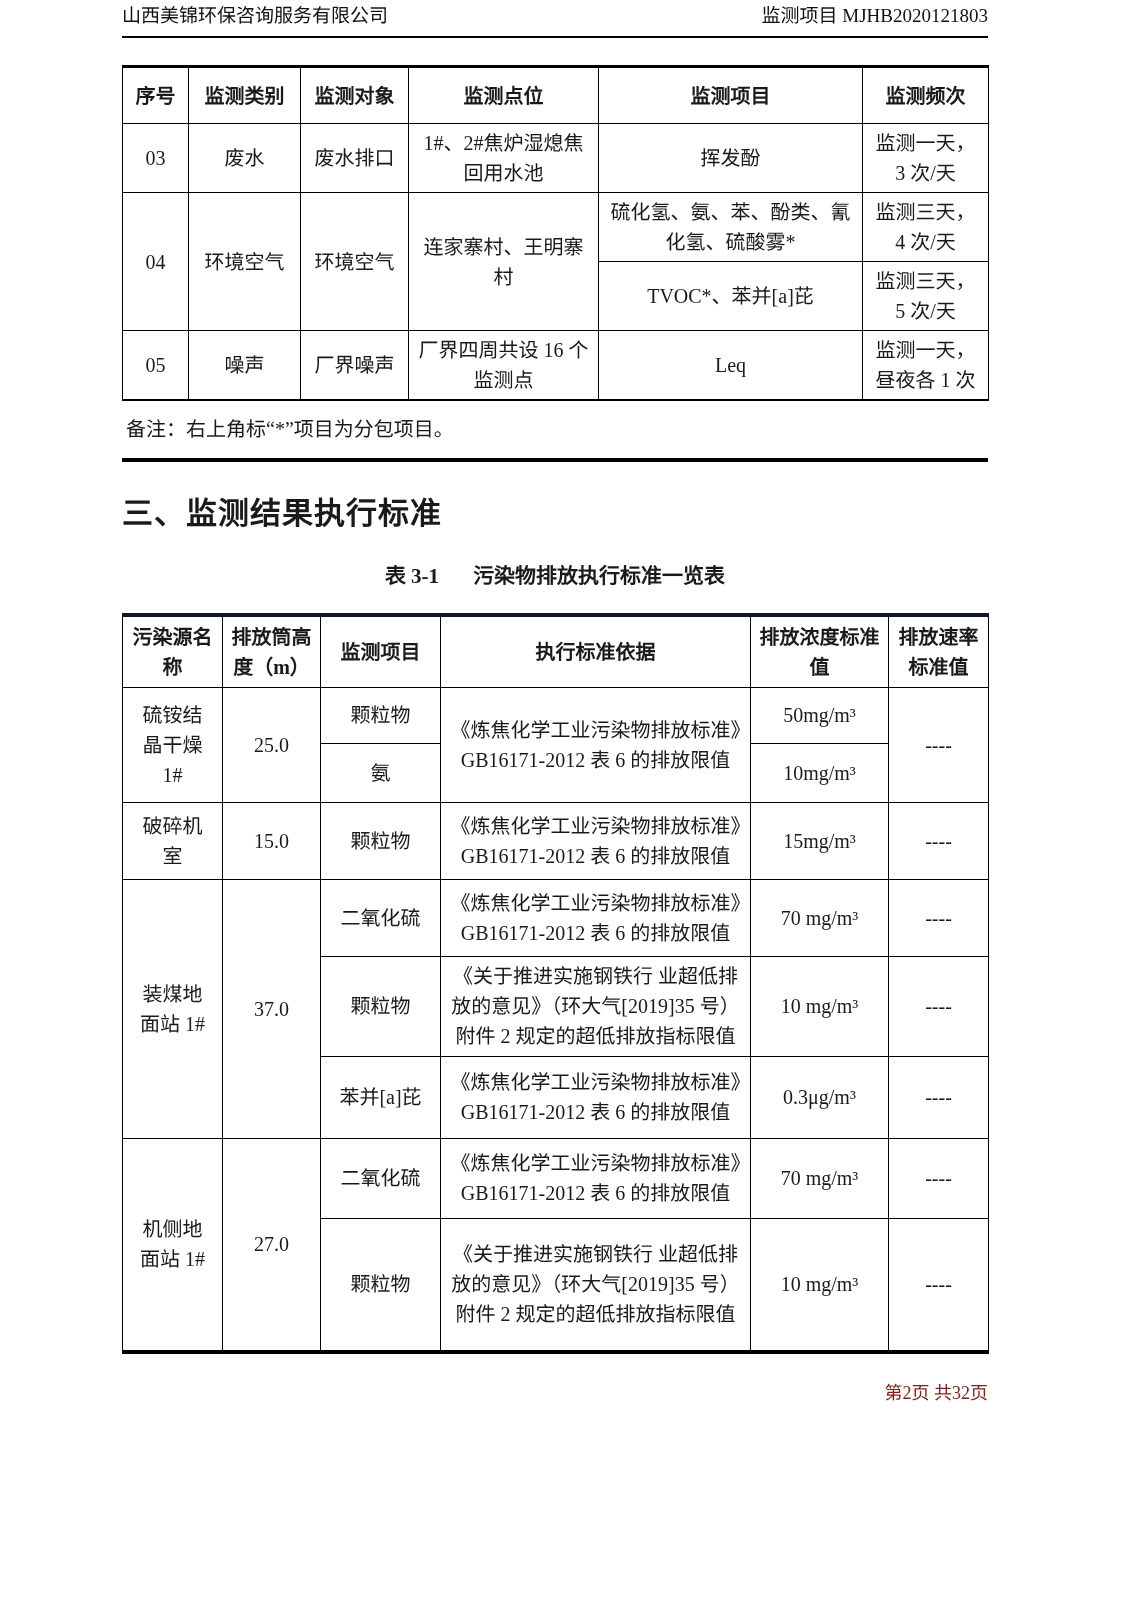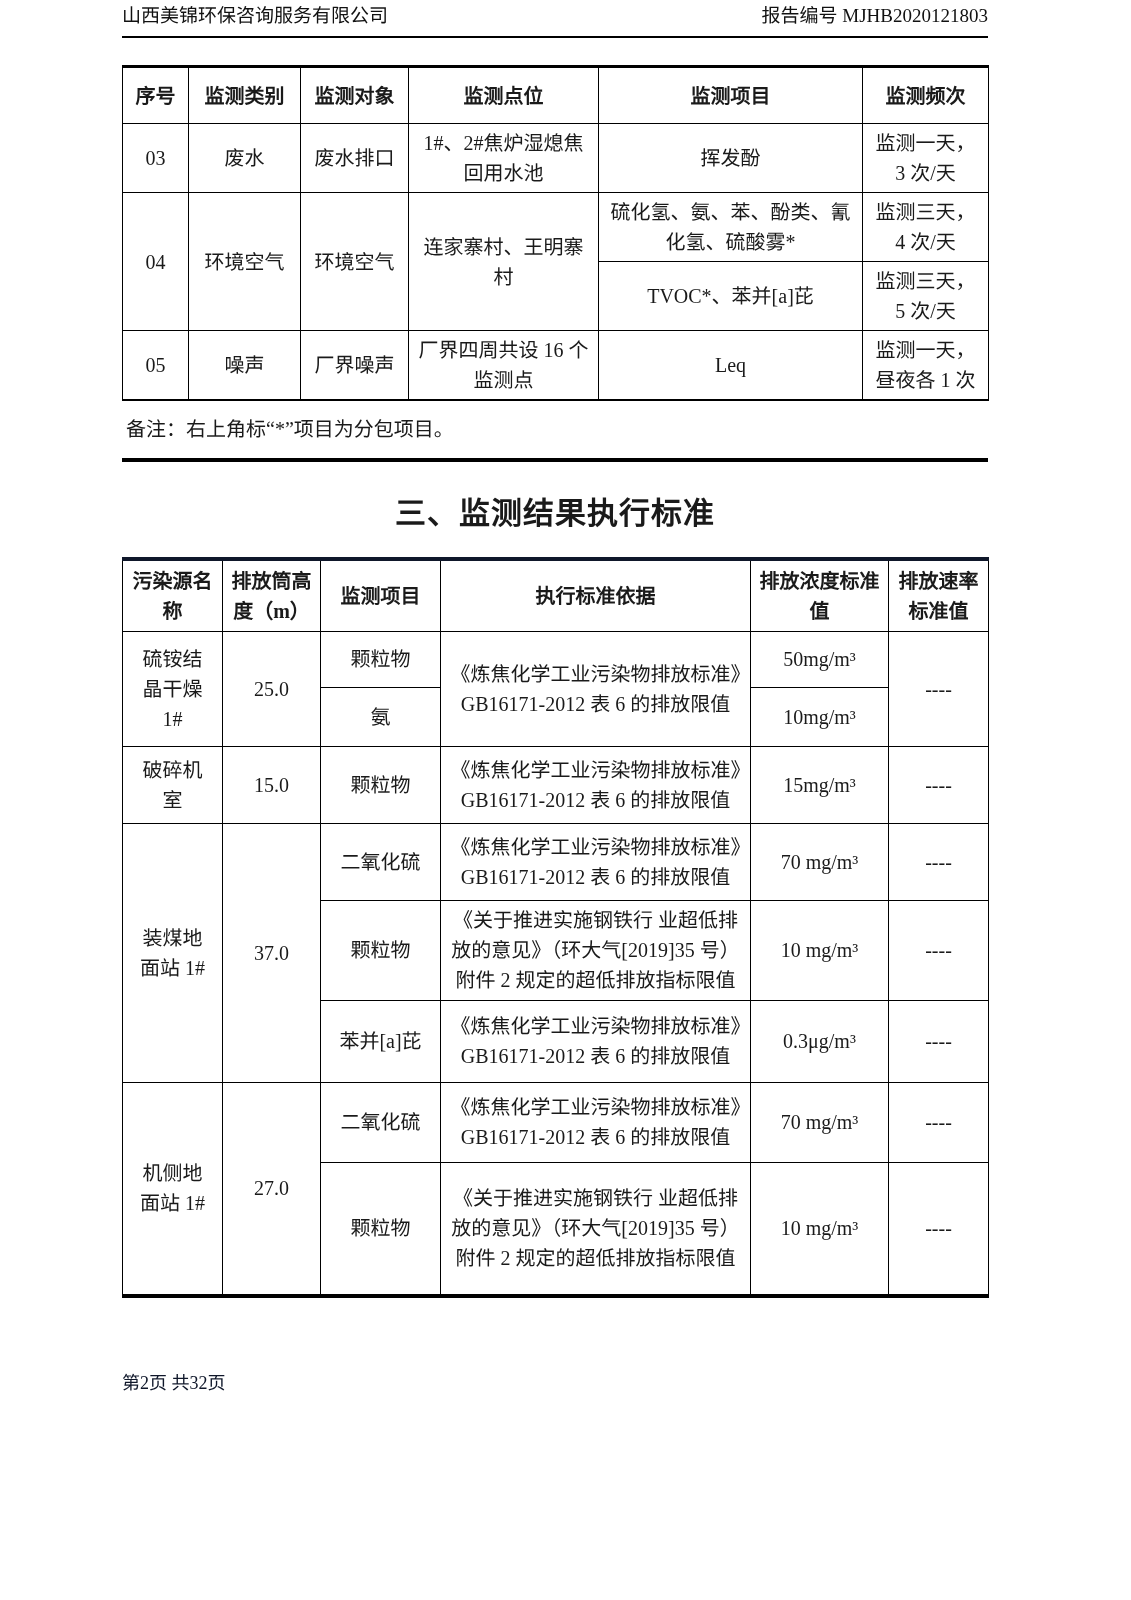--- a/index.html
+++ b/index.html
@@ -36,48 +36,48 @@
   .t1 .hrow   { height: 57px; padding-left: 28px; }
   .t1 .row03  { height: 61px; }
   .t1 .row04a { height: 62px; }
   .t1 .row04b { height: 56px; }
   .t1 .row05  { height: 68px; }
 
   .table-note { font-size: 20px; padding: 12px 4px 16px 4px; text-align: left; }
   .thick-rule { border: none; border-top: 4px solid #000; }
 
   
-  .section-heading { margin-top: 26px; font-size: 31px; font-weight: bold; letter-spacing: 1px; text-align: center; }
+  .section-heading { margin-top: 26px; font-size: 31px; font-weight: bold; letter-spacing: 1px; }
   .intro { margin-top: 44px; font-size: 22px; text-indent: 64px; }
   .table-caption { margin-top: 26px; text-align: center; font-size: 21px; font-weight: bold; }
   .table-caption .cap-label { margin-right: 34px; }
 
   .t2 { margin-top: 24px; border-top: 4px solid #0f172a; border-bottom: 4px solid #000; }
   .t2 .hrow { height: 72px; }
   .t2 .rA1 { height: 56px; }
   .t2 .rA2 { height: 59px; }
   .t2 .rB  { height: 77px; }
   .t2 .rC1 { height: 77px; }
   .t2 .rC2 { height: 100px; }
   .t2 .rC3 { height: 82px; }
   .t2 .rD1 { height: 80px; }
   .t2 .rD2 { height: 134px; }
   .t2 .name-cell { padding: 4px 10px; }
 
-  .pg-footer { margin-top: 70px; text-align: left; font-size: 18px; color: #0f172a; }
+  .pg-footer { margin-top: 24px; text-align: right; font-size: 18px; color: #7f1d1d; }
 </style>
 </head>
 <body>
 
 <div class="page">
   <div class="content">
 
     <div class="pg-header">
       <span>山西美锦环保咨询服务有限公司</span>
-      <span>报告编号 MJHB2020121803</span>
+      <span>监测项目 MJHB2020121803</span>
     </div>
     <hr class="header-rule">
 
     <table class="t1">
       <colgroup>
         <col style="width:66px">
           <col style="width:112px">
           <col style="width:108px">
         <col style="width:190px">
           <col style="width:264px">
@@ -122,20 +122,23 @@
           <td>Leq</td>
           <td>监测一天，昼夜各 1 次</td>
         </tr>
       </tbody>
     </table>
 
     <div class="table-note">备注：右上角标“*”项目为分包项目。</div>
     <hr class="thick-rule">
 
     <h2 class="section-heading">三、监测结果执行标准</h2>
+    <p class="table-caption">
+      <span class="cap-label">表 3-1</span><span>污染物排放执行标准一览表</span>
+    </p>
 
     <table class="t2">
       <colgroup>
         <col style="width:100px">
           <col style="width:98px">
           <col style="width:120px">
         <col style="width:310px">
           <col style="width:138px">
           <col style="width:100px">
       </colgroup>

